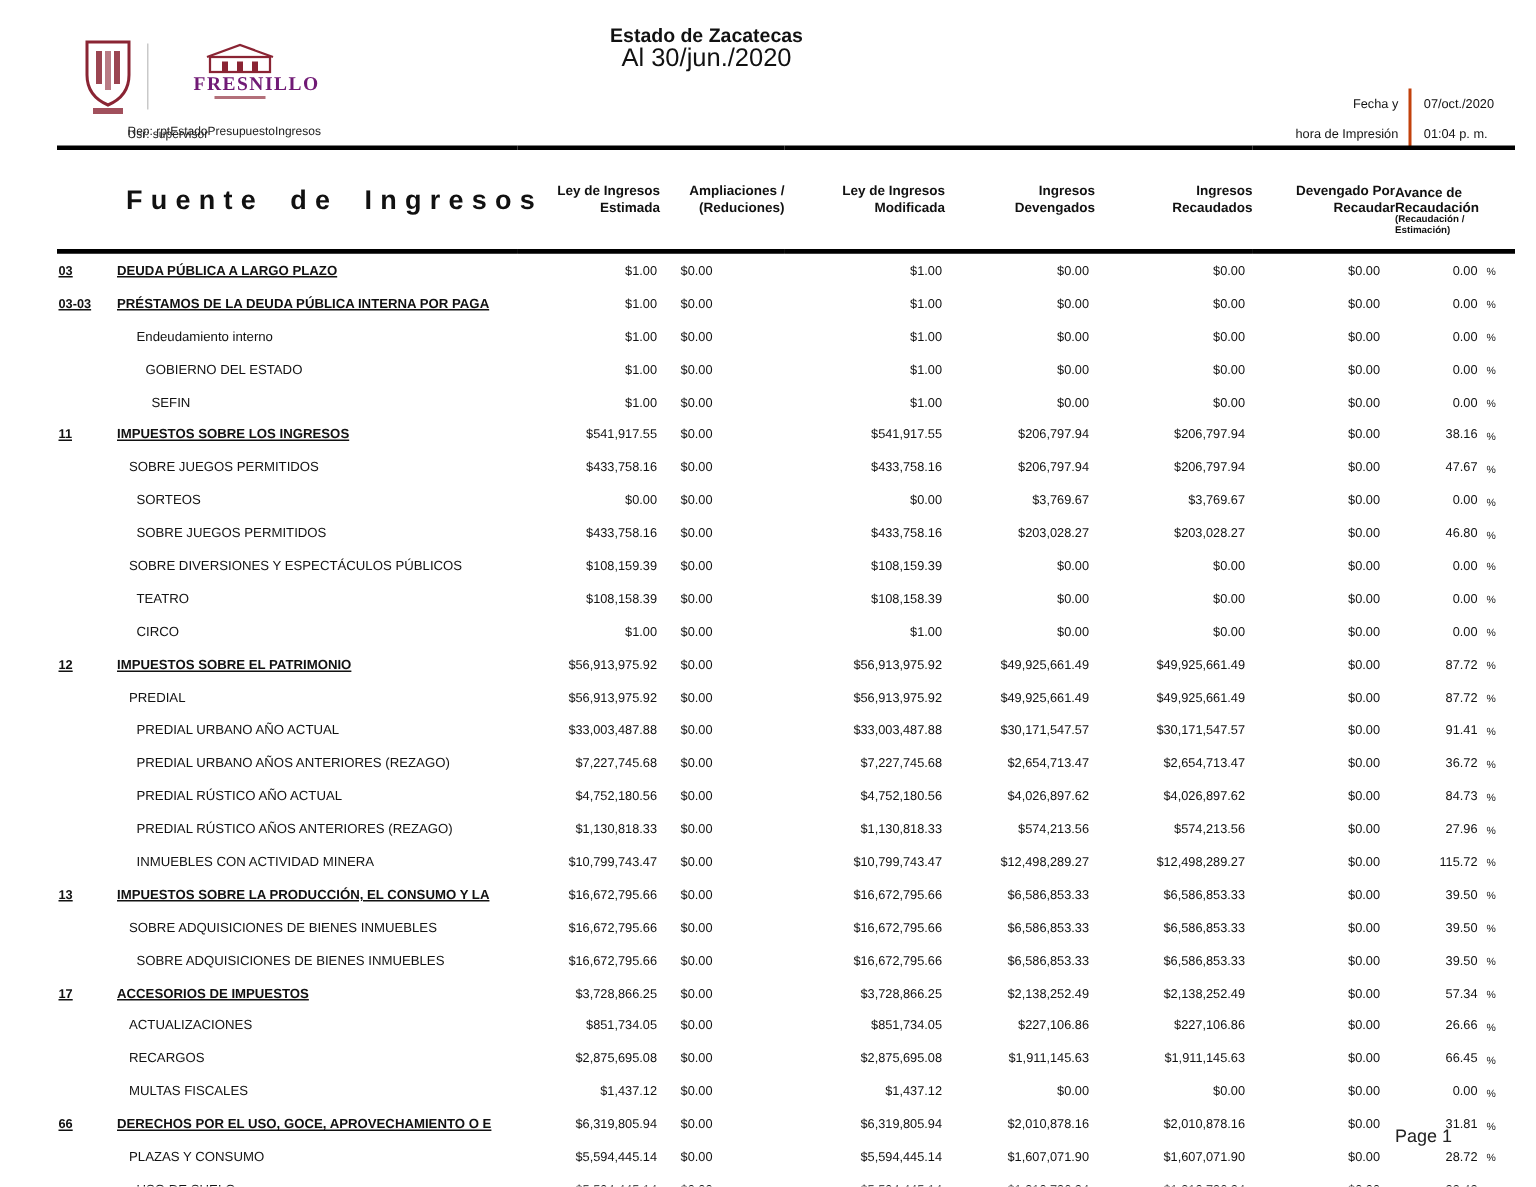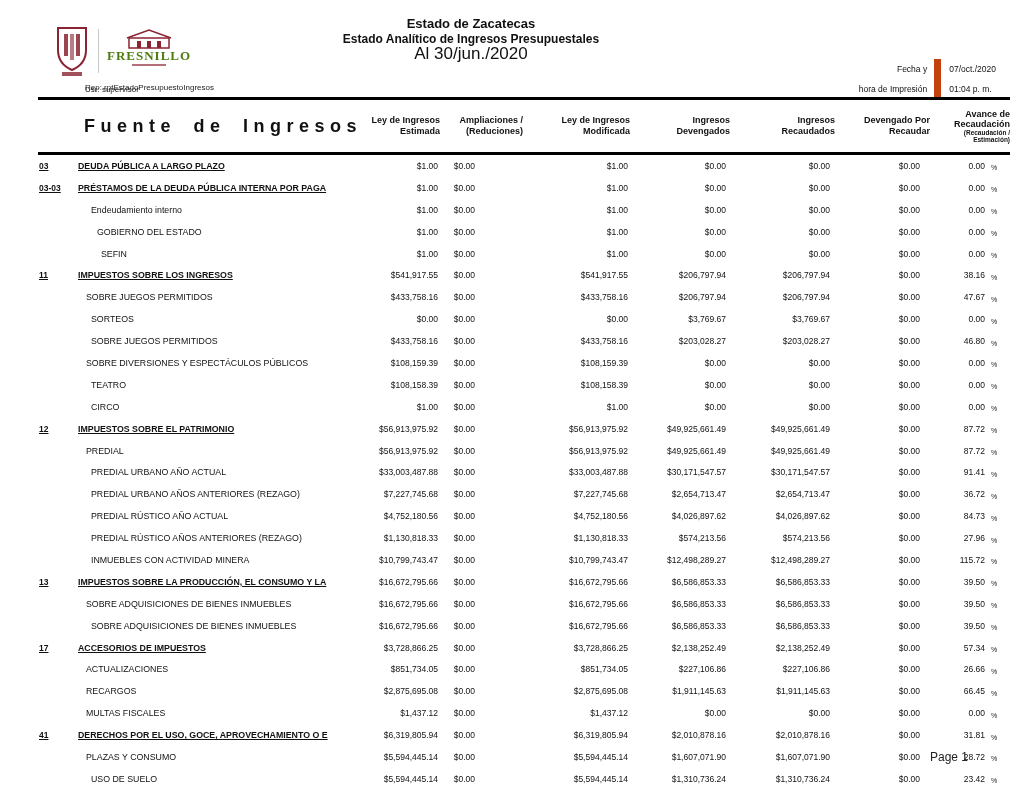--- a/index.html
+++ b/index.html
@@ -7,44 +7,44 @@
     width:1024px;height:791px;position:relative;background:#ffffff;
     font-family:"Liberation Sans", sans-serif;color:#111;overflow:hidden;
     -webkit-font-smoothing:antialiased;
   }
   
   .logo-block{position:absolute;left:54px;top:26px;display:flex;align-items:flex-start;}
   .crest{width:36px;height:52px;}
   .logo-divider{width:1px;height:44px;background:#c9c9c9;margin:3px 8px 0 8px;}
   .fresnillo{display:flex;flex-direction:column;align-items:center;margin-top:2px;}
   .fresnillo-text{font-family:"Liberation Serif", serif;font-size:13px;font-weight:bold;
-    color:#4d7c0f;letter-spacing:1px;line-height:12px;}
+    color:#701a75;letter-spacing:1px;line-height:12px;margin-left:22px;}
   .fresnillo-tagline{width:34px;height:2px;background:#8a2433;opacity:.65;margin-top:2px;}
   .title-block{position:absolute;left:171px;top:16px;width:600px;text-align:center;}
   .title-main{font-size:16px;font-weight:bold;line-height:19px;}
   .title-sub1{font-size:13px;font-weight:bold;line-height:16px;}
   .title-sub2{font-size:12px;font-weight:bold;line-height:15px;}
   .title-sub3{font-size:17px;font-weight:normal;line-height:14px;}
   .print-info{position:absolute;top:59px;right:28px;display:flex;font-size:8.5px;line-height:20px;}
-  .print-labels{text-align:right;padding-right:7px;border-right:7px solid #c2410c;}
+  .print-labels{text-align:right;padding-right:7px;border-right:2px solid #c2410c;}
   .print-values{padding-left:8px;text-align:left;}
   .meta-overlay{position:absolute;left:85px;top:83px;font-size:8px;color:#222;}
   .meta-overlay .line{position:absolute;white-space:nowrap;left:0;}
   .meta-rep{top:0;}
   .meta-usr{top:2px;}
   
   .report{position:absolute;left:38px;top:97px;width:972px;}
   table{border-collapse:collapse;table-layout:fixed;width:972px;}
   thead th{border-top:3px solid #000;border-bottom:3px solid #000;vertical-align:middle;
     font-size:9px;font-weight:bold;padding:0;height:52px;}
   .th-fuente{text-align:left;}
   .th-fuente span{font-size:18px;font-weight:bold;letter-spacing:5.5px;word-spacing:7px;
     padding-left:46px;white-space:nowrap;}
   .th-num{text-align:right;line-height:11px;}
-  .th-avance{text-align:right;line-height:9.5px;padding-top:0;}
+  .th-avance{text-align:left;line-height:9.5px;padding-top:14px;}
   .th-avance .b{font-size:9px;font-weight:bold;line-height:10px;}
   .th-avance .s{font-size:6.5px;font-weight:bold;line-height:7px;}
   tbody td{height:17.9px;padding:0;font-size:8.5px;white-space:nowrap;overflow:hidden;
     vertical-align:middle;}
   td.code{font-weight:bold;text-decoration:underline;padding-left:1px;}
   td.lbl{font-size:8.8px;}
   tr.section td.lbl{font-weight:bold;text-decoration:underline;}
   tr.lvl1 td.lbl{padding-left:8px;}
   tr.lvl2 td.lbl{padding-left:13px;}
   tr.lvl3 td.lbl{padding-left:19px;}
@@ -80,21 +80,20 @@
       <rect x="22" y="13" width="4" height="7" fill="#8a2433"></rect>
       <rect x="32" y="13" width="4" height="7" fill="#8a2433"></rect>
     </svg>
     <div class="fresnillo-text">FRESNILLO</div>
     <div class="fresnillo-tagline"></div>
   </div>
 </div>
 
 <div class="title-block">
   <div class="title-sub1">Estado de Zacatecas</div>
-  <div class="title-sub2">Estado Analítico de Ingresos Presupuestales</div>
   <div class="title-sub3">Al 30/jun./2020</div>
 </div>
 
 <div class="print-info">
   <div class="print-labels">
     <div>Fecha y</div>
     <div>hora de Impresión</div>
   </div>
   <div class="print-values">
     <div>07/oct./2020</div>
@@ -465,21 +464,21 @@
     <td class="num n-est">$1,437.12</td>
     <td class="num n-amp">$0.00</td>
     <td class="num n-mod">$1,437.12</td>
     <td class="num n-dev">$0.00</td>
     <td class="num n-rec">$0.00</td>
     <td class="num n-por">$0.00</td>
     <td class="num n-ava">0.00</td>
     <td class="pct-sym">%</td>
   </tr>
         <tr class="section">
-    <td class="code">41</td>
+    <td class="code">66</td>
     <td class="lbl">DERECHOS POR EL USO, GOCE, APROVECHAMIENTO O E</td>
     <td class="num n-est">$6,319,805.94</td>
     <td class="num n-amp">$0.00</td>
     <td class="num n-mod">$6,319,805.94</td>
     <td class="num n-dev">$2,010,878.16</td>
     <td class="num n-rec">$2,010,878.16</td>
     <td class="num n-por">$0.00</td>
     <td class="num n-ava">31.81</td>
     <td class="pct-sym">%</td>
   </tr>

